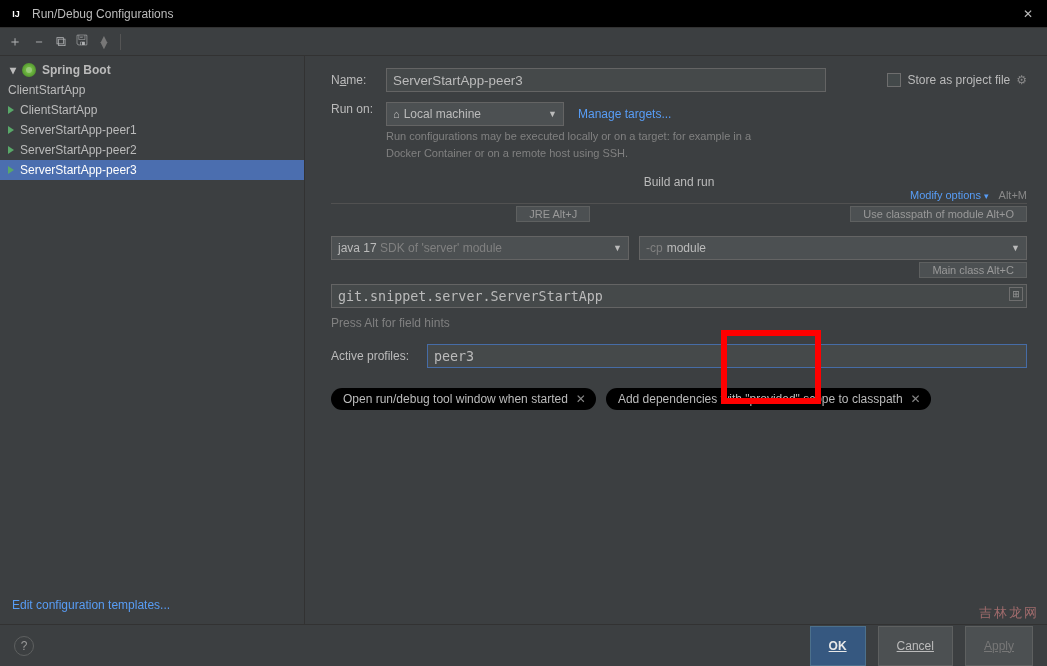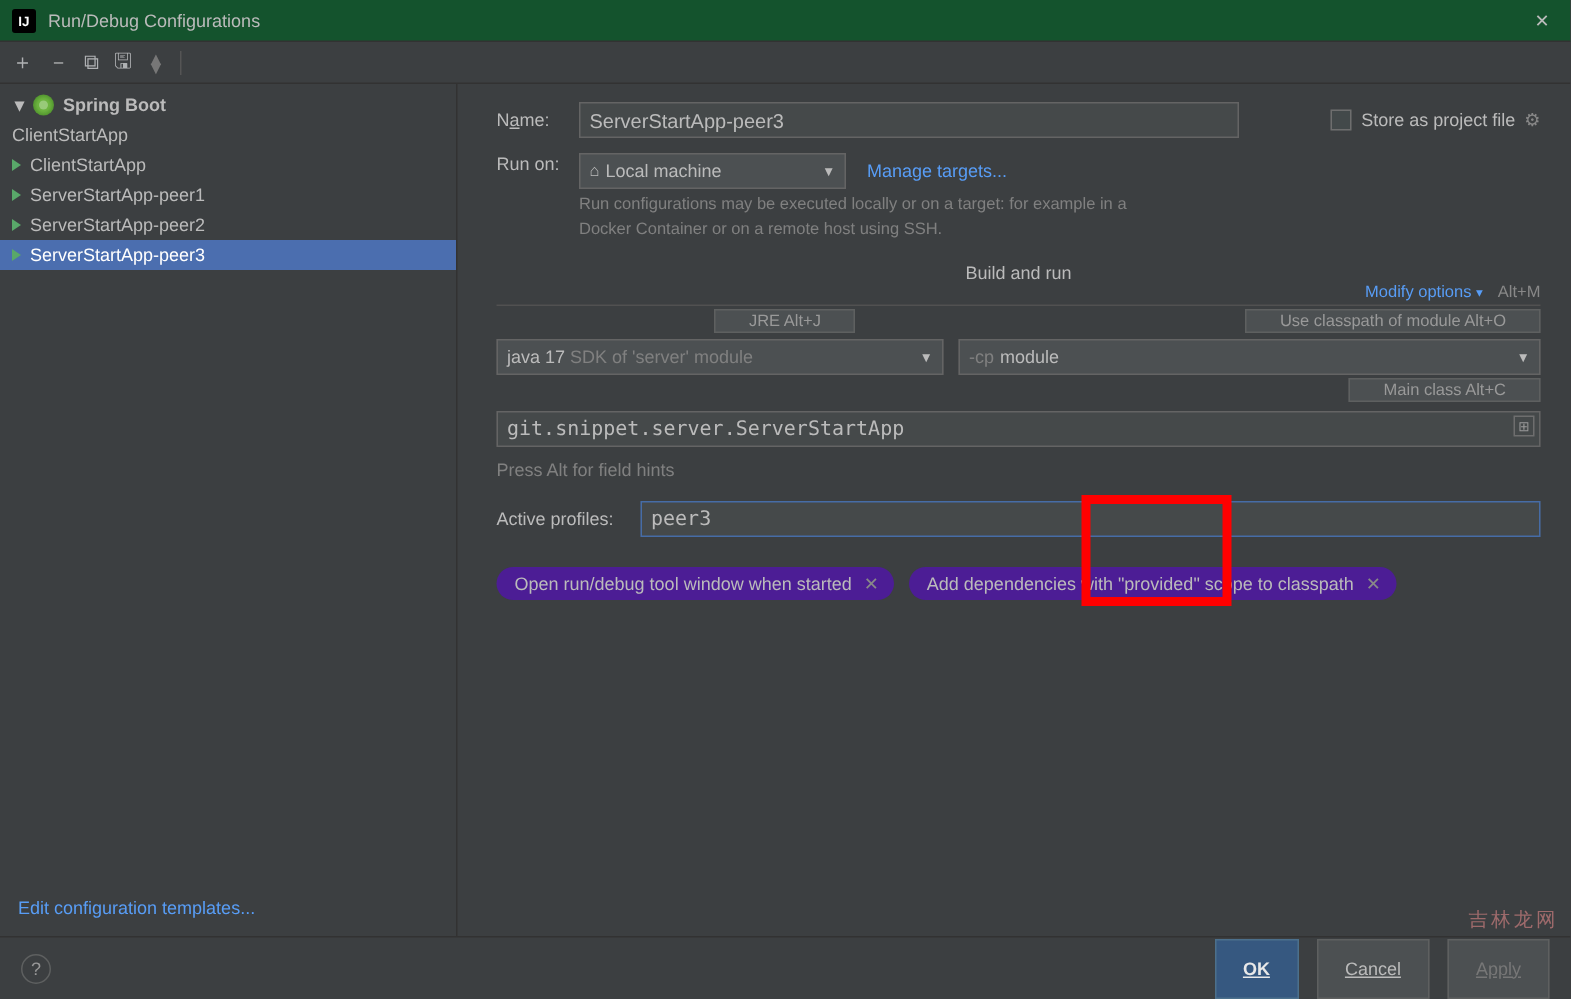--- a/index.html
+++ b/index.html
@@ -1,17 +1,17 @@
 <!DOCTYPE html>
 <html><head>
 <meta charset="utf-8">
 <style>
 * { box-sizing: border-box; margin: 0; padding: 0; font-family: "Segoe UI", Arial, sans-serif; }
 body { background: #3c3f41; color: #bbbbbb; font-size: 12px; width: 1047px; height: 666px; overflow: hidden; position: relative; }
-.titlebar { height: 28px; background: #14532d; display: flex; align-items: center; padding: 0 8px; border-bottom: 1px solid #323232; }
+.titlebar { height: 28px; background: #000000; display: flex; align-items: center; padding: 0 8px; border-bottom: 1px solid #323232; }
 .titlebar .ij { width: 16px; height: 16px; background: #000; color: #fff; display:flex;align-items:center;justify-content:center;font-size:9px;font-weight:bold;border-radius:2px;margin-right:8px;}
 .titlebar .title { flex: 1; color: #bbb; }
 .titlebar .close { color:#bbb; padding:2px 6px; cursor:pointer;}
 .toolbar { height: 28px; display:flex; align-items:center; gap:10px; padding: 0 8px; border-bottom:1px solid #323232;}
 .toolbar .tbtn { color:#afb1b3; cursor:pointer; font-size:14px; }
 .toolbar .sep { width:1px; height:16px; background:#555; }
 .arrows { display:flex; flex-direction:column; gap:0; line-height:6px; color:#777;}
 .body { display:flex; height: calc(100% - 28px - 28px - 42px); }
 .sidebar { width:305px; border-right:1px solid #323232; padding-top:4px; overflow:auto; position:relative;}
 .tree-node { display:flex; align-items:center; height:20px; padding-left:8px; cursor:pointer;}
@@ -32,36 +32,36 @@
 .chk { width:14px;height:14px;border:1px solid #6e6e6e;background:#43494a;margin-right:6px;display:inline-block;}
 .store { display:flex; align-items:center; margin-left:auto; color:#bbb;}
 .gear { margin-left:6px; color:#888;}
 .select { background:#4c5052; border:1px solid #646464; height:24px; display:flex; align-items:center; padding:0 6px; cursor:pointer; position:relative;}
 .select .arrow-d { margin-left:auto; font-size:9px; color:#bbb;}
 .home-ic { font-size:11px; margin-right:4px;}
 .link { color:#589df6; cursor:pointer;}
 .hint { color:#808080; font-size:11px; line-height:1.5; margin-top:2px;}
 .section-h { color:#bbb; font-weight:normal; margin:14px 0 0 0; border-bottom:1px solid #515151; padding-bottom:2px; display:flex; align-items:center;flex-direction:column;}
 .section-h .right { margin-left:auto; display:flex; gap:10px; align-items:center; font-size:11px;}
-.hint-badge { background:#4c5052; border:1px solid #5e6060; color:#999; font-size:11px; padding:1px 22px;}
-.cp-row { display:flex; gap:10px; margin-top:4px;}
+.hint-badge { background:#4c5052; border:1px solid #5e6060; color:#999; font-size:11px; padding:1px 12px;}
+.cp-row { display:flex; gap:10px; margin-top:14px;}
 .cp-row .select { flex:0 0 298px;}
 .cp-row .cp-sel { flex:1;}
 .cp-row .cp-sel .dim { color:#808080; margin-right:4px;}
 .main-class { margin-top:6px;}
 .main-class .txt { width:100%;}
 .txt.mono { font-family: Consolas, monospace;}
 .expand-ic { position:absolute; right:4px; top:3px; width:14px;height:14px;border:1px solid #6e6e6e; background:#45494a; font-size:9px; display:flex;align-items:center;justify-content:center;color:#999;}
 .field-hints { color:#808080; margin-top:8px; font-size:12px;}
 .ap-row { display:flex; align-items:center; margin-top:14px;}
 .ap-row .lbl2 { width:96px; color:#bbb;}
 .ap-row .txt { flex:1; border:1px solid #466ca6;}
 .redbox { position:absolute; border:6px solid #ff0000; width:100px; height:74px; top:274px; left:416px; pointer-events:none;}
 .chips { display:flex; gap:10px; margin-top:20px;}
-.chip { background:#4c1d95; border-radius:12px; padding:4px 10px 4px 12px; display:flex; align-items:flex-end; gap:8px; color:#bbb; cursor:pointer;}
+.chip { background:#000000; border-radius:12px; padding:4px 10px 4px 12px; display:flex; align-items:flex-end; gap:8px; color:#bbb; cursor:pointer;}
 .chip .x { color:#888; font-size:12px;}
 .footer { height:42px; border-top:1px solid #323232; display:flex; align-items:center; padding:0 14px; gap:12px;}
 .help { width:20px;height:20px;border:1px solid #5e6060;border-radius:10px;display:flex;align-items:center;justify-content:center;color:#999;cursor:pointer;}
 .footer .spacer { flex:1;}
 .btn { height:40px; padding:0 18px; background:#4c5052; border:1px solid #5e6060; color:#bbb; cursor:pointer; display:flex;align-items:center;justify-content:center;text-decoration:underline;}
 .btn.primary { background:#365880; border:1px solid #4c708c; color:#e8e8e8; font-weight:bold;}
 .btn.disabled { color:#777;}
 .watermark { position:absolute; right:8px; bottom:44px; color:rgba(255,150,150,0.5); font-size:13px; letter-spacing:2px; pointer-events:none;}
 .mo-caret{font-size:9px;}
 .rel{position:relative;}

